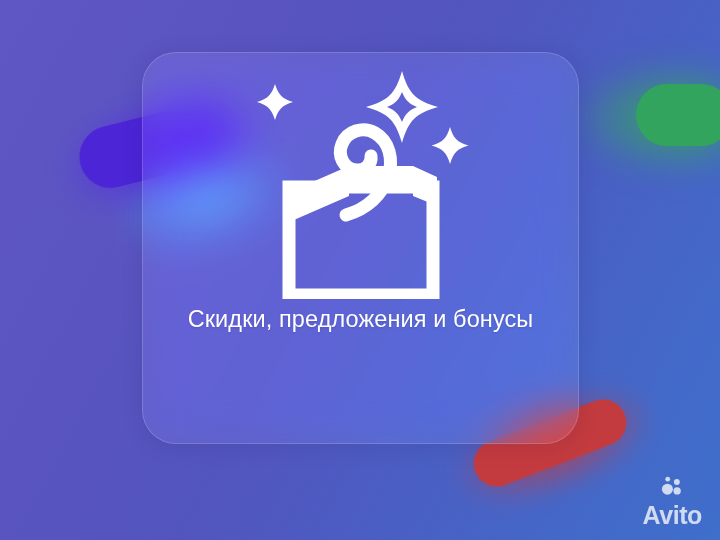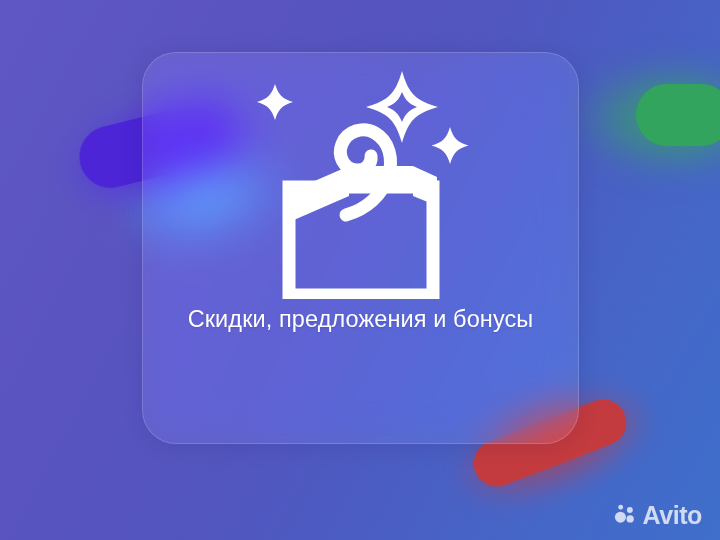--- a/index.html
+++ b/index.html
@@ -117,22 +117,24 @@
     font-weight:400;
     text-shadow:0 1px 2px rgba(30,20,80,0.18);
   }
   .headline .line { display:block; white-space:nowrap; }
 
   
   .avito-mark {
     position:absolute;
     right:18px; bottom:12px;
     display:flex;
+    align-items:center;
     gap:6px;
     opacity:0.82;
+    flex-direction:column;
   }
   .avito-dots { width:22px; height:22px; display:block; }
   .avito-word {
     color:rgba(255,255,255,0.92);
     font-size:25px;
     font-weight:700;
     letter-spacing:-0.4px;
     line-height:1;
   }
 </style>

